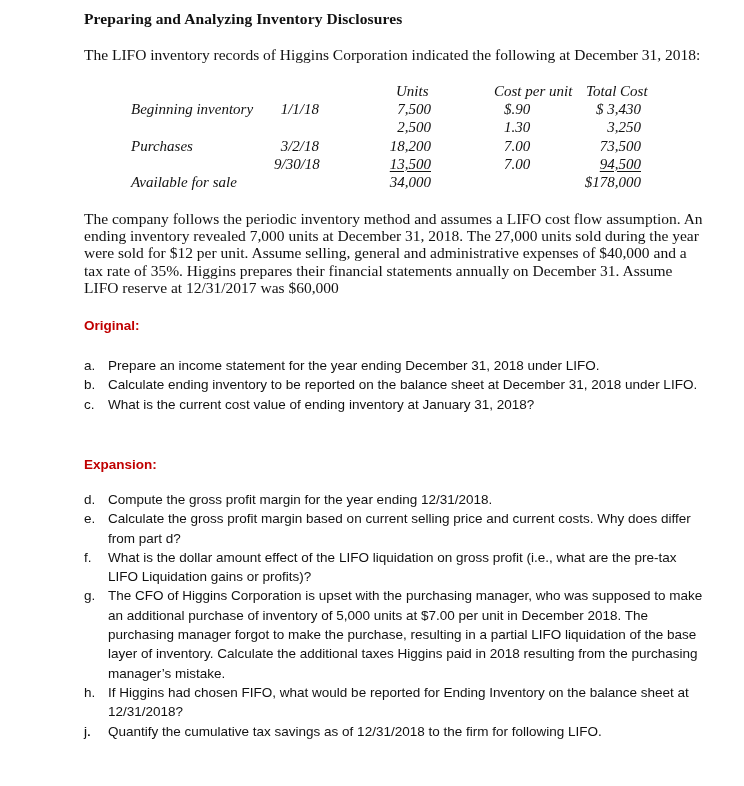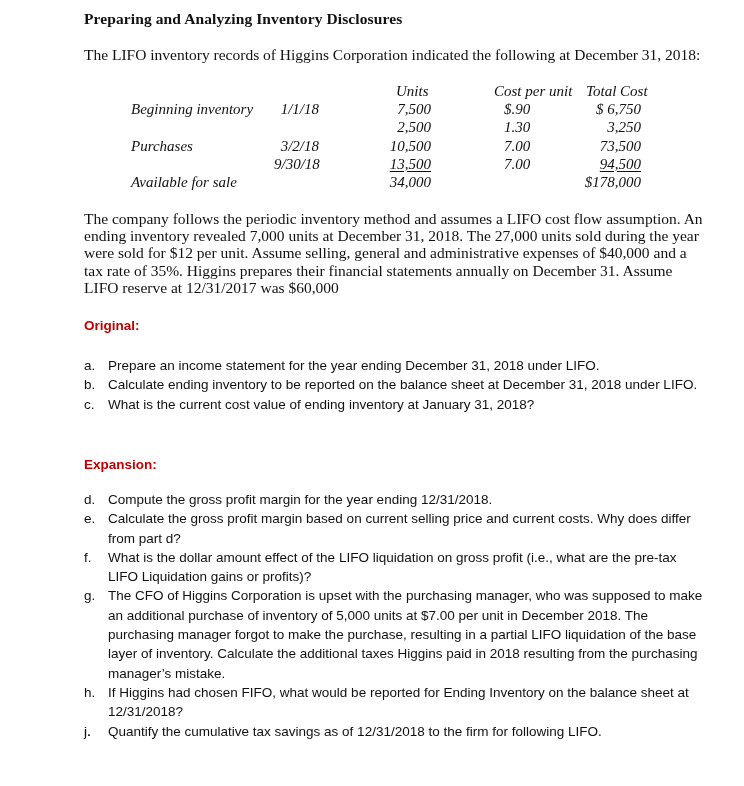--- a/index.html
+++ b/index.html
@@ -41,35 +41,35 @@
       <span class="hdr-units">Units</span>
       <span class="hdr-cpu">Cost per unit</span>
       <span class="hdr-total">Total Cost</span>
     </div>
 
     <div class="row">
       <span class="c-label">Beginning inventory</span>
       <span class="c-date">1/1/18</span>
       <span class="c-units">7,500</span>
       <span class="c-cpu">$.90</span>
-      <span class="c-total">$ 6,750</span>
+      <span class="c-total">$ 3,430</span>
     </div>
 
     <div class="row">
       <span class="c-label"></span>
       <span class="c-date"></span>
       <span class="c-units">2,500</span>
       <span class="c-cpu">1.30</span>
       <span class="c-total">3,250</span>
     </div>
 
     <div class="row">
       <span class="c-label">Purchases</span>
       <span class="c-date">3/2/18</span>
-      <span class="c-units">10,500</span>
+      <span class="c-units">18,200</span>
       <span class="c-cpu">7.00</span>
       <span class="c-total">73,500</span>
     </div>
 
     <div class="row">
       <span class="c-label"></span>
       <span class="c-date">9/30/18</span>
       <span class="c-units uline">13,500</span>
       <span class="c-cpu">7.00</span>
       <span class="c-total uline">94,500</span>

